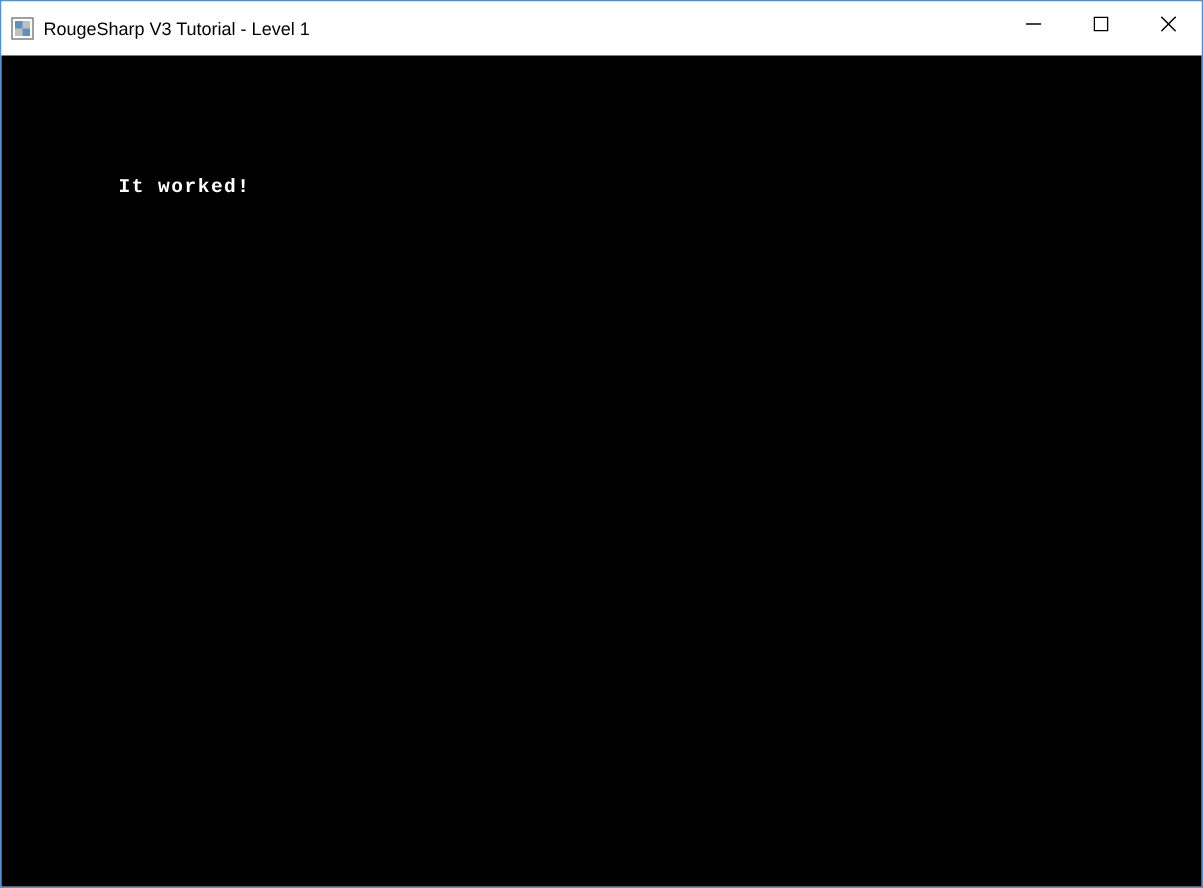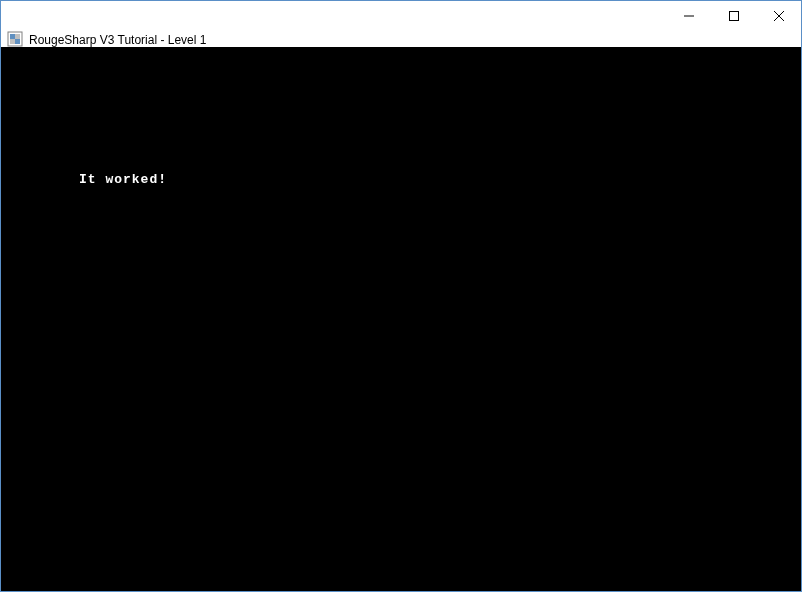--- a/index.html
+++ b/index.html
@@ -16,24 +16,24 @@
     }
     .window {
       width: 802px;
       height: 592px;
       border: 1px solid #5a8fc7;
       background: #ffffff;
       display: flex;
       flex-direction: column;
     }
     .titlebar {
-      height: 46px;
+      height: 36px;
       background: #ffffff;
       display: flex;
-      align-items: flex-end;
+      align-items: center;
       padding-left: 6px;
       position: relative;
     }
     .app-icon {
       width: 16px;
       height: 16px;
       margin-right: 6px;
       display: flex;
       align-items: center;
       justify-content: center;
@@ -64,21 +64,20 @@
     }
     .console-text {
       position: absolute;
       top: 80px;
       left: 78px;
       color: #ffffff;
       font-family: "Courier New", monospace;
       font-size: 13px;
       font-weight: bold;
       letter-spacing: 1px;
-      margin-top: 45px;
     }
   </style>
 </head>
 <body>
 
 <div class="window">
   <div class="titlebar">
     <div class="app-icon">
       <svg width="16" height="16" viewBox="0 0 16 16">
         <rect x="1" y="1" width="14" height="14" fill="none" stroke="#808080" stroke-width="1"></rect>

